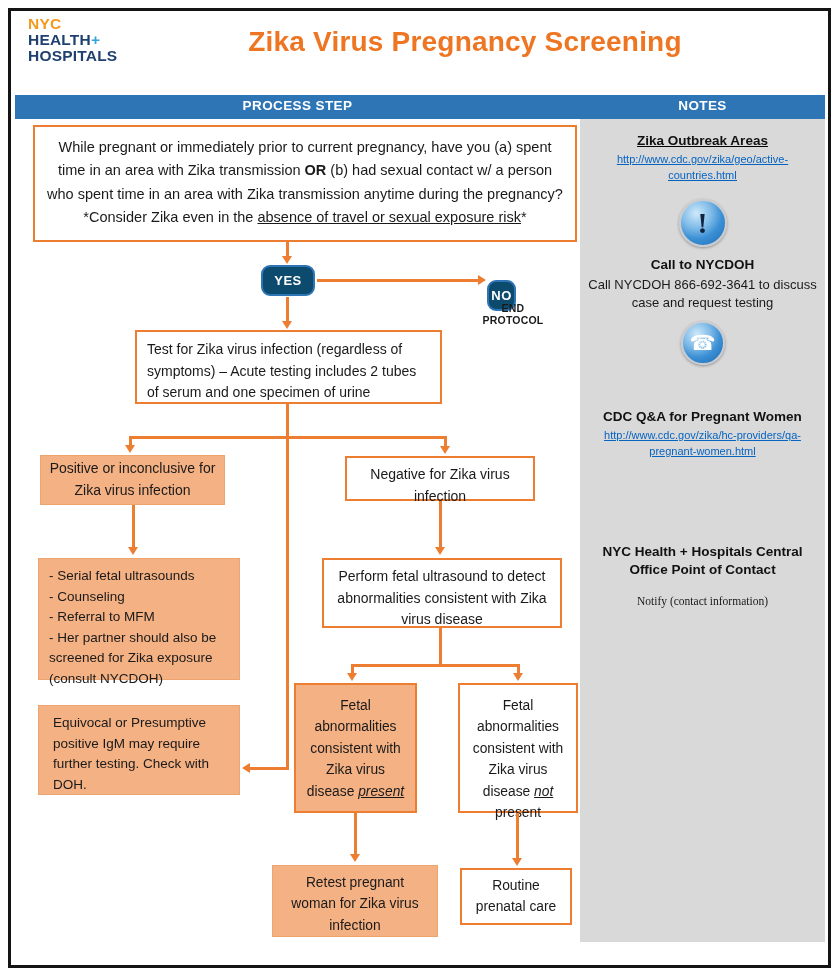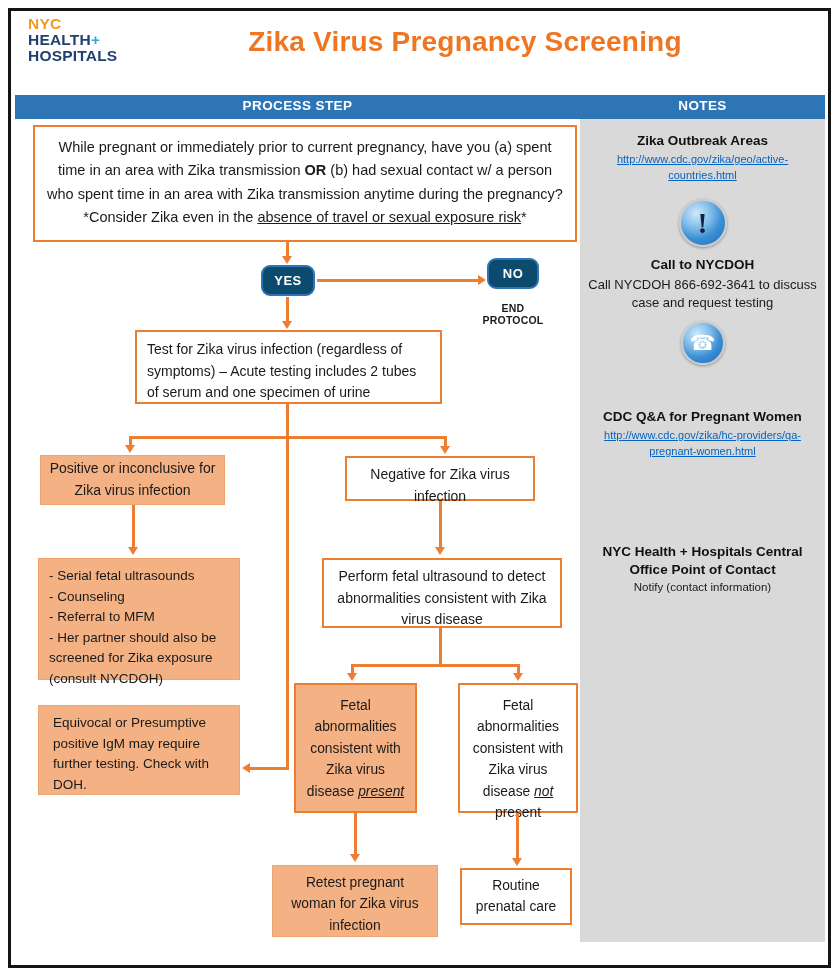--- a/index.html
+++ b/index.html
@@ -18,21 +18,21 @@
   .col-bar{position:absolute;left:15px;top:95px;width:810px;height:24px;background:#2E75B6;}
   .col-label{position:absolute;top:98px;color:#fff;font-weight:bold;font-size:13.5px;letter-spacing:.4px;text-align:center;}
   .col-process{left:15px;width:565px;}
   .col-notes{left:580px;width:245px;}
 
   
   .notes-panel{position:absolute;left:580px;top:119px;width:245px;height:823px;background:#D9D9D9;}
   .note{position:absolute;left:0;width:245px;padding:0 8px;box-sizing:border-box;text-align:center;}
   .note-title{font-weight:bold;font-size:13.5px;color:#111;line-height:1.35;}
   .note-text{font-size:13px;color:#1a1a1a;line-height:1.35;margin-top:2px;}
-  .note-small{font-size:11.5px;color:#1a1a1a;margin-top:2px;}
+  .note-small{font-size:11.5px;color:#1a1a1a;margin-top:16px;font-family:Liberation Serif, serif;}
   .note-link{display:block;font-size:11px;color:#0563C1;text-decoration:underline;line-height:1.4;margin-top:2px;cursor:pointer;word-wrap:break-word;}
   .icon-circle{display:inline-block;border-radius:50%;
     background:radial-gradient(circle at 35% 28%,#cfe9fa 0%,#7fbbe8 35%,#3b8fd4 60%,#1b6cb5 100%);
     border:2px solid #c9cdd2;box-shadow:0 1px 3px rgba(0,0,0,.35);text-align:center;}
   .info-icon{width:44px;height:44px;line-height:44px;font-family:"Liberation Serif",serif;
     font-weight:bold;font-size:30px;color:#10233f;margin-top:16px;}
   .phone-icon{width:40px;height:40px;line-height:40px;font-size:21px;color:#fff;margin-top:10px;}
 
   
   .fbox{position:absolute;box-sizing:border-box;font-size:14px;line-height:1.55;color:#1a1a1a;}
@@ -66,21 +66,21 @@
   <span class="navy">HEALTH</span><span class="plus">+</span><br>
   <span class="navy">HOSPITALS</span>
 </div>
 <div class="page-title">Zika Virus Pregnancy Screening</div>
 
 <div class="col-bar"></div>
 <div class="col-label col-process">PROCESS STEP</div>
 <div class="col-label col-notes">NOTES</div>
 
 <div class="notes-panel">
-  <div class="note" style="top:13px;">
+  <div class="note" style="top:13px;text-decoration:underline;">
     <div class="note-title">Zika Outbreak Areas</div>
     <a class="note-link">http://www.cdc.gov/zika/geo/active-countries.html</a>
     <span class="icon-circle info-icon">!</span>
   </div>
   <div class="note" style="top:137px;">
     <div class="note-title">Call to NYCDOH</div>
     <div class="note-text">Call NYCDOH 866-692-3641 to discuss case and request testing</div>
     <span class="icon-circle phone-icon">☎</span>
   </div>
   <div class="note" style="top:289px;">
@@ -92,21 +92,21 @@
     <div class="note-small">Notify (contact information)</div>
   </div>
 </div>
 
 <div class="fbox white center" style="left:33px;top:125px;width:544px;height:117px;padding:9px 8px;font-size:14.5px;line-height:1.62;">
   <span>While pregnant or immediately prior to current pregnancy, have you (a) spent time in an area with Zika transmission </span><span class="b">OR</span><span> (b) had sexual contact w/ a person who spent time in an area with Zika transmission anytime during the pregnancy?</span><br>
   <span>*Consider Zika even in the </span><span class="u">absence of travel or sexual exposure risk</span><span>*</span>
 </div>
 
 <div class="pill" style="left:261px;top:265px;width:54px;height:31px;line-height:27px;">YES</div>
-<div class="pill" style="left:487px;top:258px;width:52px;height:31px;line-height:27px;">NO</div>
+<div class="pill" style="left:487px;top:280px;width:29px;height:31px;line-height:27px;">NO</div>
 <div class="end-protocol" style="left:472px;top:302px;width:82px;">END PROTOCOL</div>
 
 <div class="fbox white left" style="left:135px;top:330px;width:307px;height:74px;padding:7px 10px;">Test for Zika virus infection (regardless of symptoms) – Acute testing includes 2 tubes of serum and one specimen of urine</div>
 
 <div class="fbox salmon center" style="left:40px;top:455px;width:185px;height:50px;padding:2px 6px;">Positive or inconclusive for Zika virus infection</div>
 <div class="fbox white center" style="left:345px;top:456px;width:190px;height:45px;padding:6px 6px;">Negative for Zika virus infection</div>
 
 <div class="fbox salmon left" style="left:38px;top:558px;width:202px;height:122px;padding:7px 10px;font-size:13.5px;line-height:1.52;">
   <span style="display:block;">- Serial fetal ultrasounds</span>
   <span style="display:block;">- Counseling</span>

